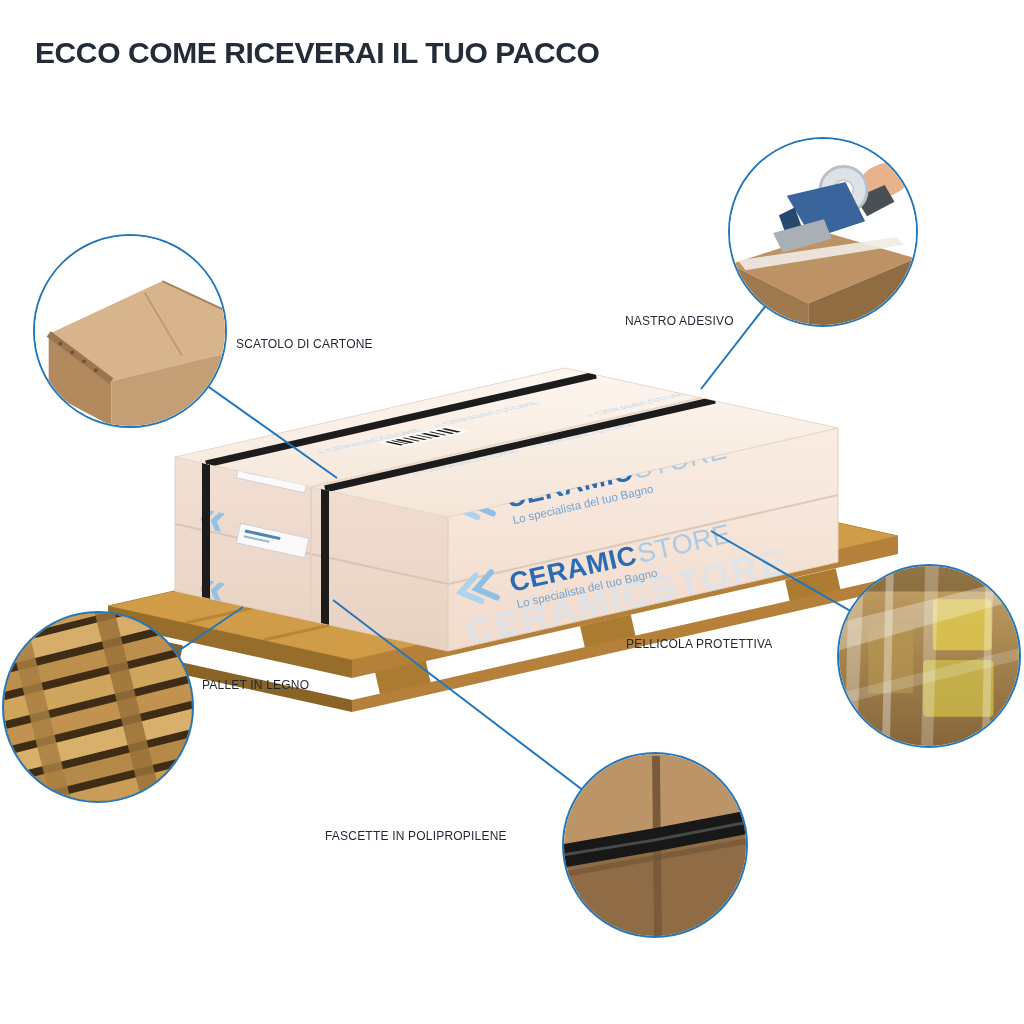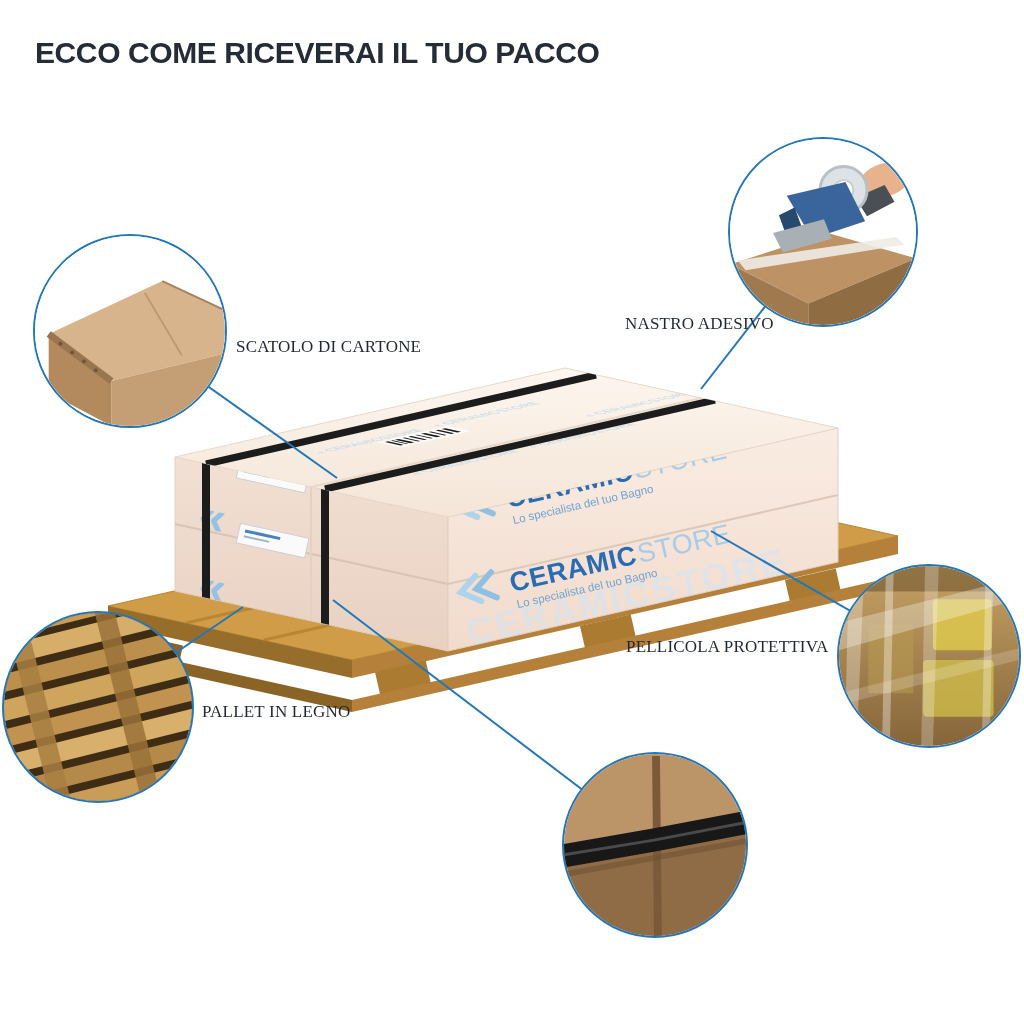--- a/index.html
+++ b/index.html
@@ -1,24 +1,24 @@
 <!DOCTYPE html>
 <html><head>
 <meta charset="utf-8">
 <style>
   html,body{margin:0;padding:0;background:#ffffff;}
   .canvas{position:relative;width:1024px;height:1018px;background:#ffffff;overflow:hidden;
           font-family:"Liberation Sans",sans-serif;}
   .title{position:absolute;left:35px;top:36px;font-size:30px;font-weight:700;
          color:#242c38;letter-spacing:-0.4px;white-space:nowrap;}
-  .label{position:absolute;font-size:17px;font-weight:500;color:#1f2733;
-         letter-spacing:0.2px;white-space:nowrap;font-family:Liberation Serif, serif;}
+  .label{position:absolute;font-size:12px;font-weight:500;color:#1f2733;
+         letter-spacing:0.2px;white-space:nowrap;}
   #label-scatolo{left:236px;top:337px;text-align:center;}
   #label-nastro{left:625px;top:314px;}
-  #label-pallet{left:202px;top:678px;margin-top:24px;}
+  #label-pallet{left:202px;top:678px;}
   #label-pellicola{left:626px;top:637px;}
   #label-fascette{left:325px;top:829px;}
   .scene{position:absolute;left:0;top:0;width:1024px;height:1024px;}
   .callout{position:absolute;border-radius:50%;border:2px solid #2277bb;
            overflow:hidden;background:#fff;box-sizing:border-box;}
   .callout svg{display:block;width:100%;height:100%;}
   #circle-scatolo{left:33px;top:234px;width:194px;height:194px;}
   #circle-nastro{left:728px;top:137px;width:190px;height:190px;}
   #circle-pallet{left:2px;top:611px;width:192px;height:192px;}
   #circle-pellicola{left:837px;top:564px;width:184px;height:184px;}
@@ -248,14 +248,15 @@
       <polygon points="0,92 92,76 186,58 186,82 92,100 0,116" fill="#181818"></polygon>
       <polyline points="0,103 92,88 186,70" stroke="#4a4a4a" stroke-width="3" fill="none"></polyline>
       <polygon points="0,120 186,86 186,92 0,126" fill="#6e5234" opacity="0.6"></polygon>
     </svg>
   </div>
 
   <div class="label" id="label-scatolo">SCATOLO DI CARTONE</div>
   <div class="label" id="label-nastro">NASTRO ADESIVO</div>
   <div class="label" id="label-pallet">PALLET IN LEGNO</div>
   <div class="label" id="label-pellicola">PELLICOLA PROTETTIVA</div>
+  <div class="label" id="label-fascette">FASCETTE IN POLIPROPILENE</div>
 
 </div>
 
 </body></html>

